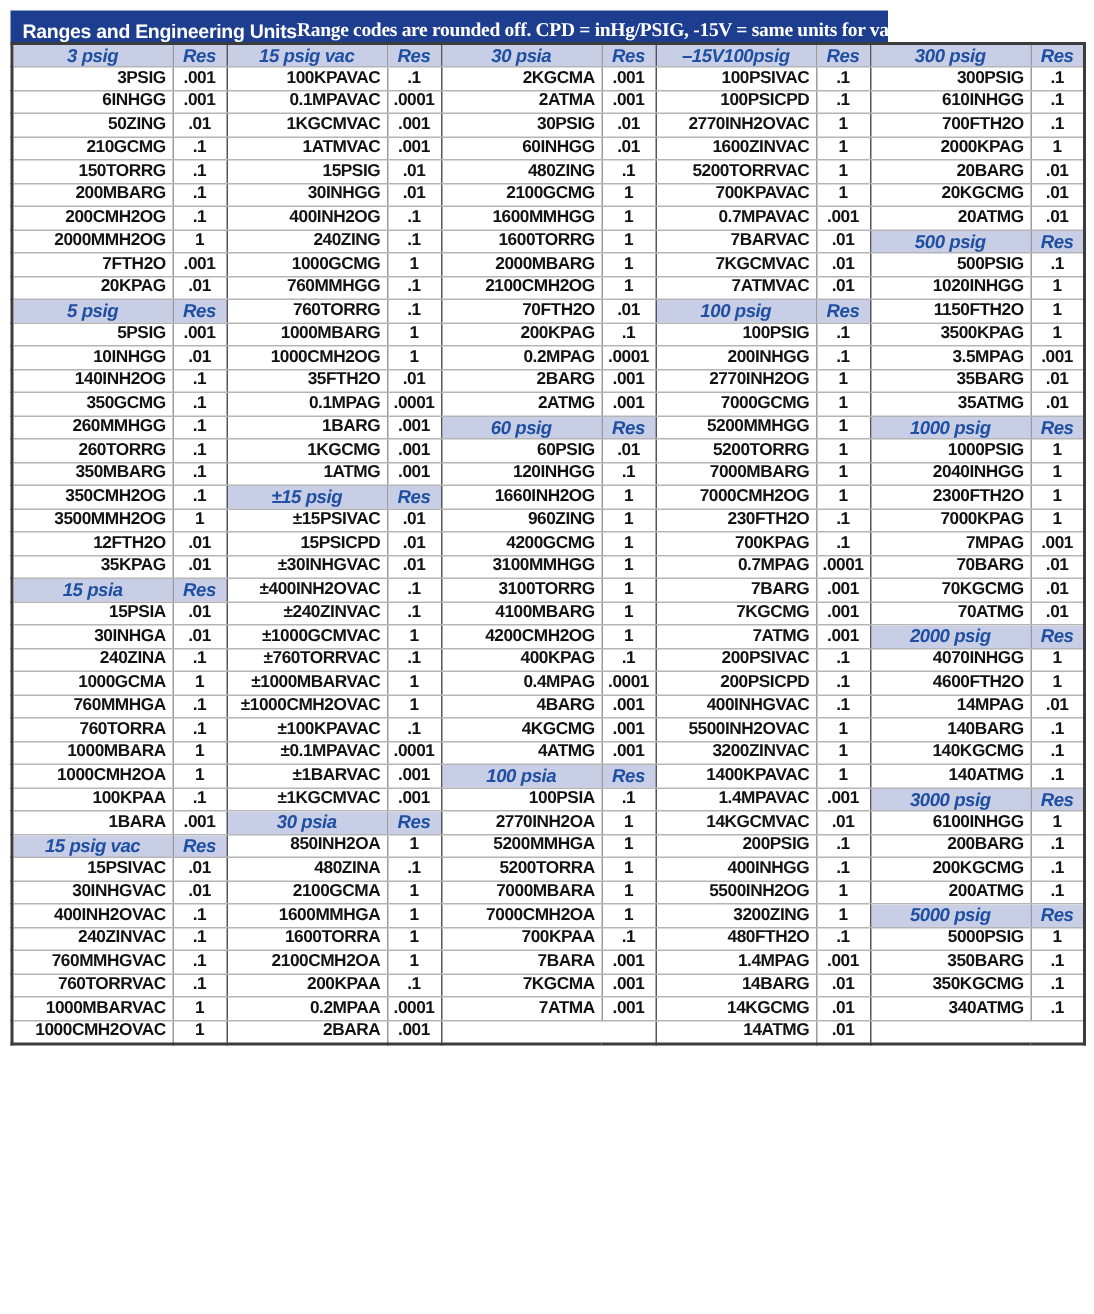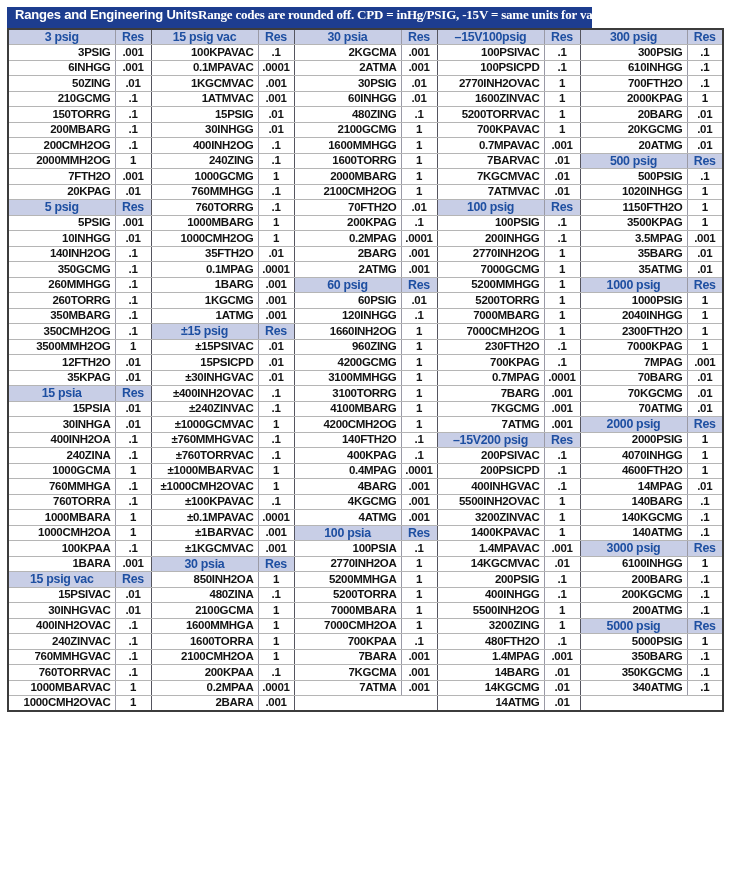--- a/index.html
+++ b/index.html
@@ -19,21 +19,21 @@
     width:729px;height:876px;
     font-family:"Liberation Sans", sans-serif;
     font-weight:bold;
     color:var(--data-text);
   }
   .page{padding:7px;}
   .title-bar{
     width:585px;height:21px;
     background:var(--title-bar-bg);
     color:var(--title-bar-text);
-    display:flex;align-items:flex-start;
+    display:flex;align-items:flex-end;
     padding:0 8px;
     white-space:nowrap;
     overflow:hidden;
   }
   .title-bar .title{font-size:13px;letter-spacing:-0.2px;}
   .title-bar .note{font-size:13px;letter-spacing:-0.2px;font-family:Liberation Serif, serif;}
   table.ranges{
     width:715px;
     border-collapse:collapse;
     table-layout:fixed;
@@ -58,20 +58,21 @@
   }
   td.res{
     text-align:center;
     border-right:1.5px solid var(--pair-border);
   }
   td.sec{
     background:var(--section-header-bg);
     color:var(--section-header-text);
     text-align:center;
     font-size:12.4px;
+    font-style:italic;
   }
   td.sec-label{border-right:1px solid var(--mid-line);}
   td.empty{border-right:1.5px solid var(--pair-border);}
   tr td:last-child{border-right:none;}
 </style>
 </head>
 <body>
 
 <div class="page">
   <div class="title-bar">
@@ -398,32 +399,20 @@
           <td class="range">±1000GCMVAC</td>
           <td class="res">1</td>
           <td class="range">4200CMH2OG</td>
           <td class="res">1</td>
           <td class="range">7ATMG</td>
           <td class="res">.001</td>
           <td class="sec sec-label">2000 psig</td>
           <td class="sec res">Res</td>
         </tr>
         <tr>
-          <td class="range">400INH2OA</td>
-          <td class="res">.1</td>
-          <td class="range">±760MMHGVAC</td>
-          <td class="res">.1</td>
-          <td class="range">140FTH2O</td>
-          <td class="res">.1</td>
-          <td class="sec sec-label">–15V200 psig</td>
-          <td class="sec res">Res</td>
-          <td class="range">2000PSIG</td>
-          <td class="res">1</td>
-        </tr>
-        <tr>
           <td class="range">240ZINA</td>
           <td class="res">.1</td>
           <td class="range">±760TORRVAC</td>
           <td class="res">.1</td>
           <td class="range">400KPAG</td>
           <td class="res">.1</td>
           <td class="range">200PSIVAC</td>
           <td class="res">.1</td>
           <td class="range">4070INHGG</td>
           <td class="res">1</td>

